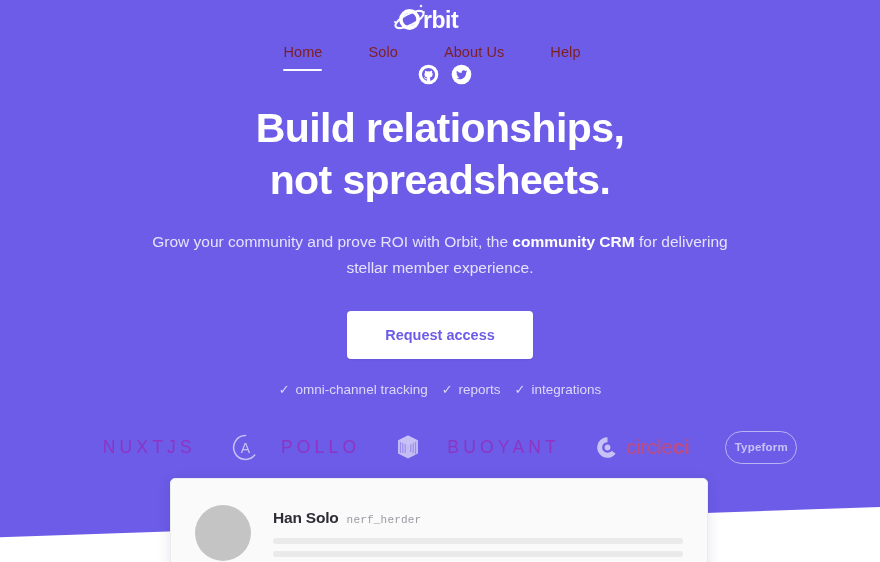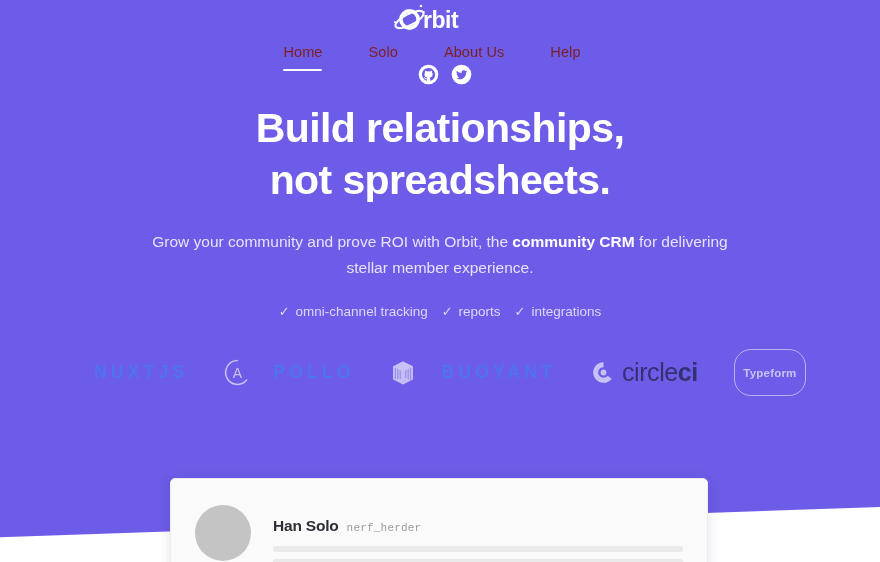--- a/index.html
+++ b/index.html
@@ -157,43 +157,43 @@
   }
   .brand {
     display: flex;
     align-items: center;
     color: #ffffff;
     height: 40px;
   }
   .brand-text {
     font-size: 17.5px;
     letter-spacing: 4.2px;
-    font-weight: 700;
-    color: #3b82f6;
+    font-weight: 400;
+    color: #a21caf;
     margin-left: 20px;
   }
   .brand-apollo {
     display: flex; align-items: center;
   }
   .apollo-ring {
     position: relative;
     width: 27px; height: 27px;
     margin-right: 2px;
   }
   .brand-buoyant { display: flex; align-items: center; gap: 7px; justify-content: center; }
   .brand-circleci { display: flex; align-items: center; gap: 7px; }
   .circleci-text {
-    font-size: 25px;
+    font-size: 21px;
     letter-spacing: -0.4px;
-    color: #0f172a;
+    color: #ef4444;
     font-weight: 400;
   }
   .circleci-text b { font-weight: bold; }
   .brand-typeform {
-    width: 72px; height: 47px;
+    width: 72px; height: 33px;
     border: 1.4px solid rgba(255,255,255,.85);
     border-radius: 17px;
     display: flex;
     align-items: center;
     justify-content: center;
   }
   .typeform-text {
     font-size: 11.5px;
     font-weight: bold;
     letter-spacing: .2px;
@@ -219,21 +219,20 @@
     width: 56px; height: 56px;
     border-radius: 50%;
     background: #c4c4c4;
     flex: 0 0 auto;
   }
   .card-body { flex: 1 1 auto; padding-top: 4px; }
   .card-name-row {
     display: flex;
     align-items: baseline;
     gap: 8px;
-    margin-top: 8px;
   }
   .card-name {
     font-size: 15.5px;
     font-weight: bold;
     color: #2d2d35;
     letter-spacing: -0.2px;
   }
   .card-handle {
     font-size: 11px;
     color: #9a9aa2;
@@ -300,20 +299,21 @@
 
     <h1 class="headline">
       <span>Build relationships,</span><br>
       <span>not spreadsheets.</span>
     </h1>
 
     <p class="subhead">
       <span>Grow your community and prove ROI with Orbit, the </span><b>community CRM</b><span> for delivering stellar member experience.</span>
     </p>
 
+    <button class="cta">Request access</button>
 
     <div class="features">
       <span class="feature">
         <span class="check">✓</span>
         <span>omni-channel tracking</span>
       </span>
       <span class="feature">
         <span class="check">✓</span>
         <span>reports</span>
       </span>

